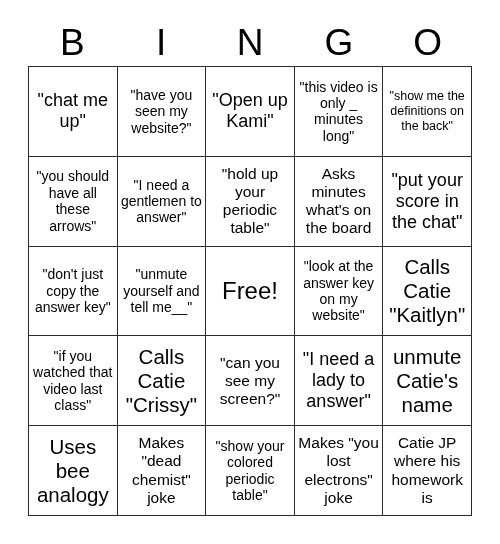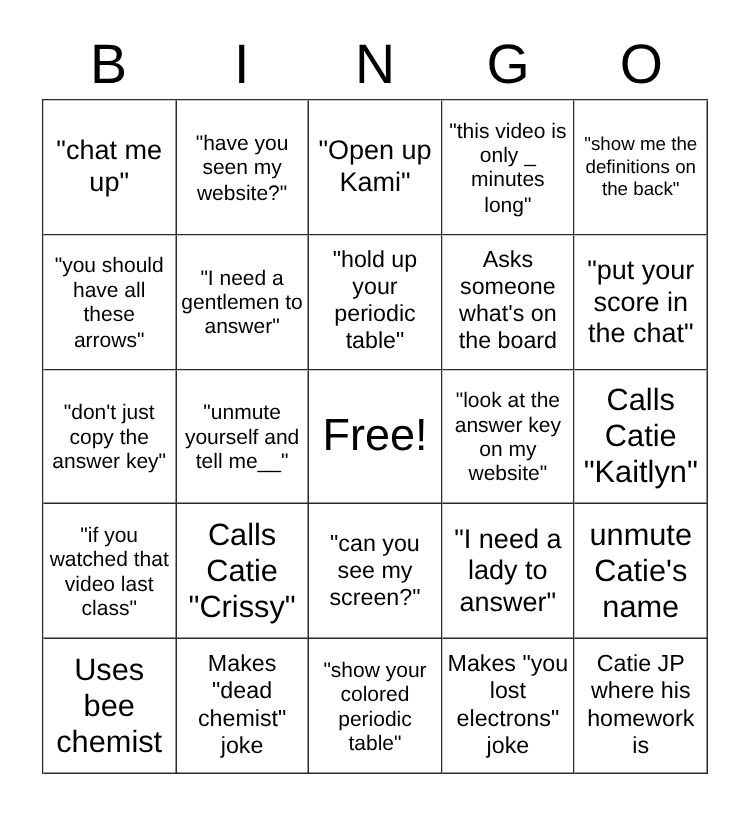--- a/index.html
+++ b/index.html
@@ -88,21 +88,21 @@
     hyphens: none;
     white-space: normal;
   }
 
   
   .fs-xs .cell-text { font-size: 12.5px; }
   .fs-sm .cell-text { font-size: 14px; }
   .fs-md .cell-text { font-size: 15.5px; }
   .fs-lg .cell-text { font-size: 18px; }
   .fs-xl .cell-text { font-size: 20.5px; }
-  .fs-free .cell-text { font-size: 30px; }
+  .fs-free .cell-text { font-size: 24px; }
 </style>
 </head>
 <body>
 
 <div id="card">
 
   <div id="bingo-header">
     <div class="header-letter">B</div>
     <div class="header-letter">I</div>
     <div class="header-letter">N</div>
@@ -134,21 +134,21 @@
       <div class="bingo-cell fs-sm">
           <span class="cell-text">"you should have all these arrows"</span>
         </div>
       <div class="bingo-cell fs-sm">
           <span class="cell-text">"I need a gentlemen to answer"</span>
         </div>
       <div class="bingo-cell fs-md">
           <span class="cell-text">"hold up your periodic table"</span>
         </div>
       <div class="bingo-cell fs-md">
-          <span class="cell-text">Asks someone what's on the board</span>
+          <span class="cell-text">Asks minutes what's on the board</span>
         </div>
       <div class="bingo-cell fs-lg">
           <span class="cell-text">"put your score in the chat"</span>
         </div>
     </div>
 
     <div class="bingo-row">
       <div class="bingo-cell fs-sm">
           <span class="cell-text">"don't just copy the answer key"</span>
         </div>
@@ -179,21 +179,21 @@
       <div class="bingo-cell fs-lg">
           <span class="cell-text">"I need a lady to answer"</span>
         </div>
       <div class="bingo-cell fs-xl">
           <span class="cell-text">unmute Catie's name</span>
         </div>
     </div>
 
     <div class="bingo-row">
       <div class="bingo-cell fs-xl">
-          <span class="cell-text">Uses bee chemist</span>
+          <span class="cell-text">Uses bee analogy</span>
         </div>
       <div class="bingo-cell fs-md">
           <span class="cell-text">Makes "dead chemist" joke</span>
         </div>
       <div class="bingo-cell fs-sm">
           <span class="cell-text">"show your colored periodic table"</span>
         </div>
       <div class="bingo-cell fs-md">
           <span class="cell-text">Makes "you lost electrons" joke</span>
         </div>

